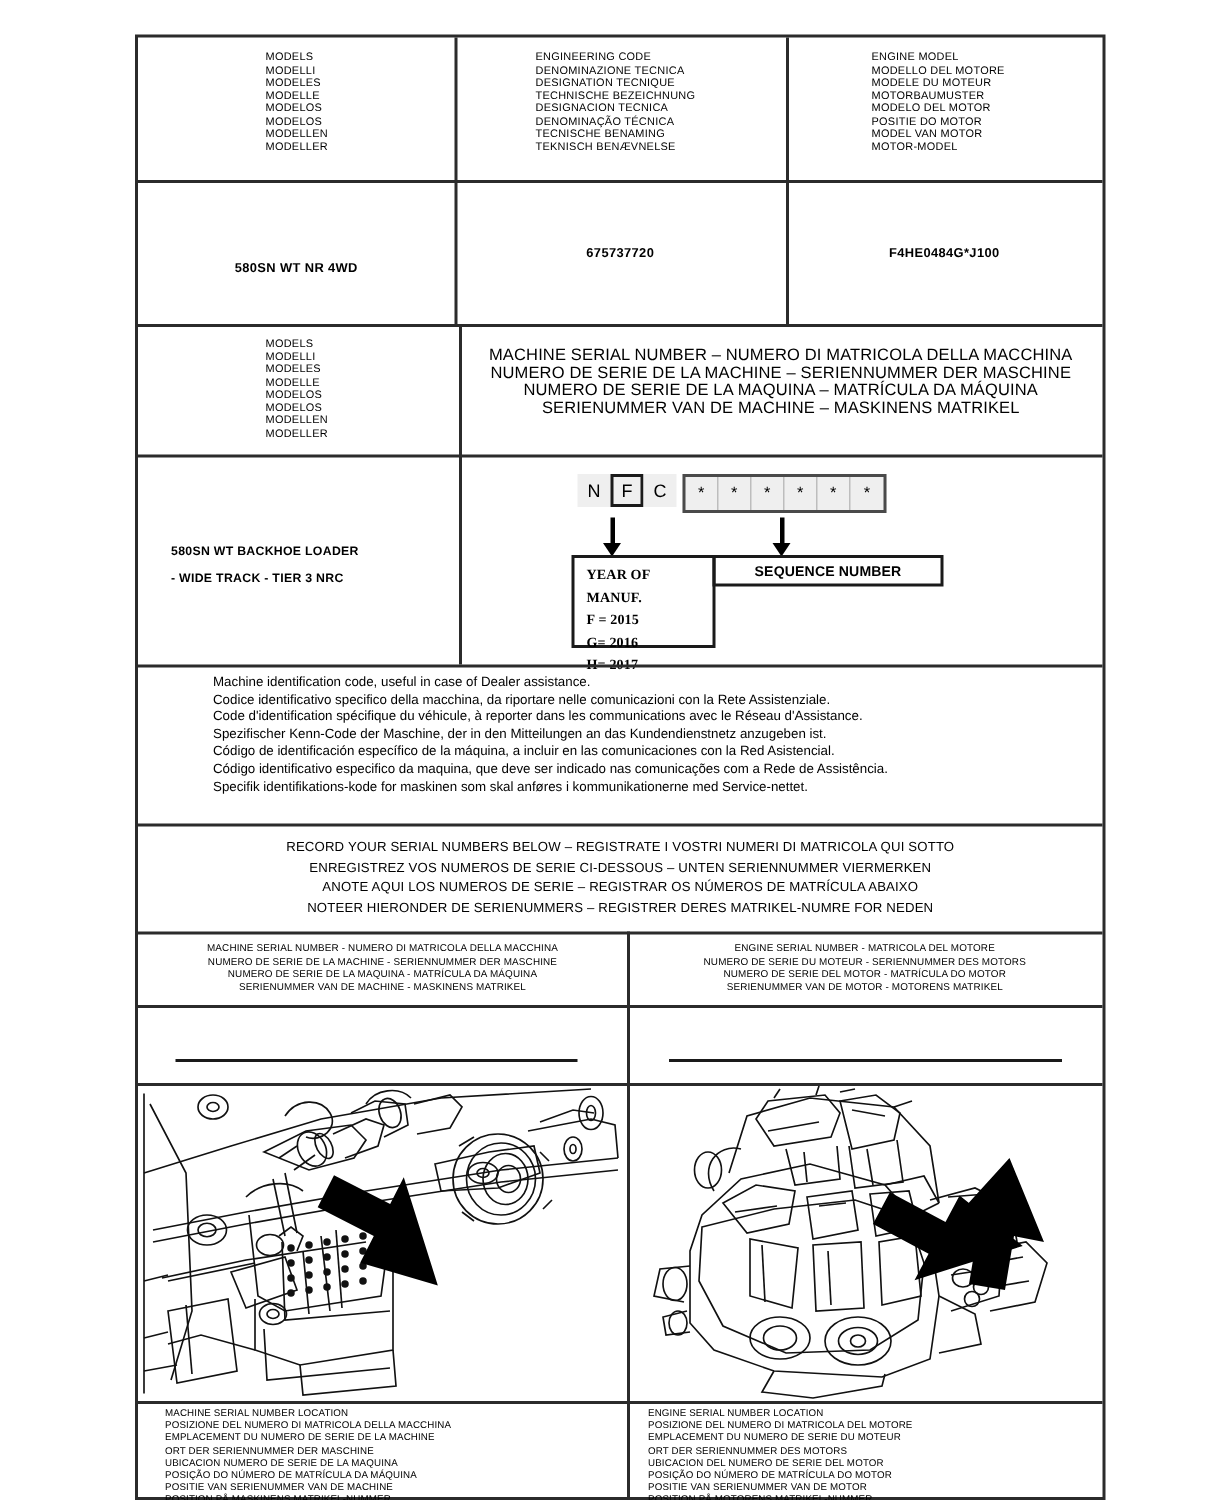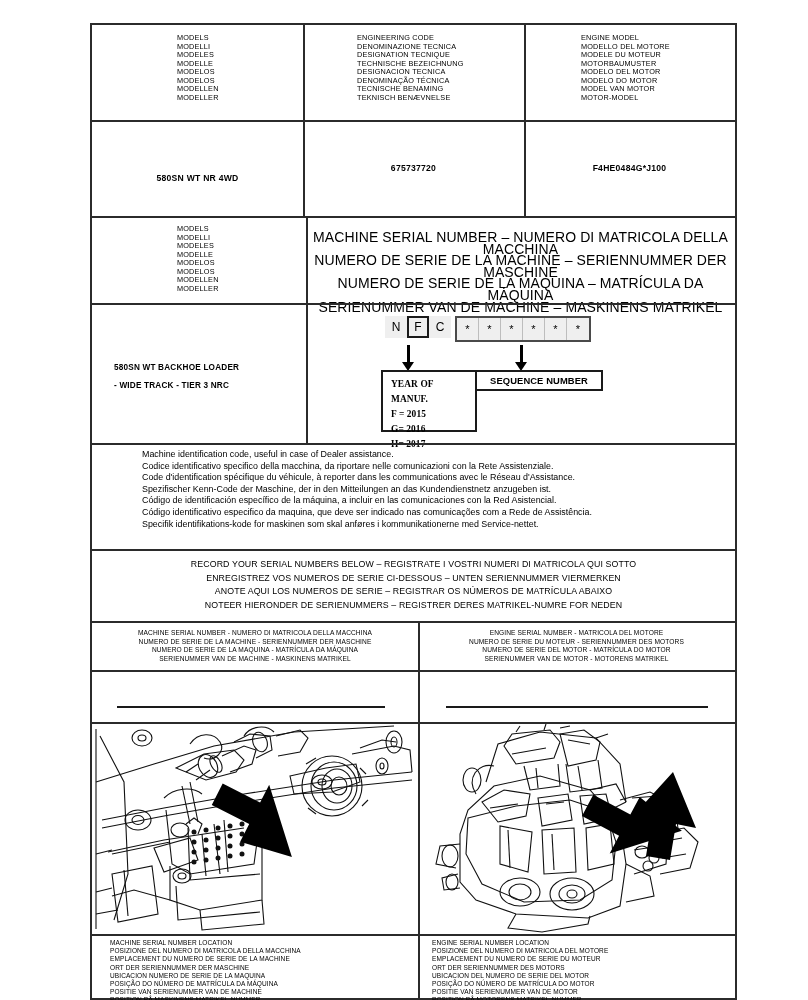--- a/index.html
+++ b/index.html
@@ -9,21 +9,21 @@
   .vline{position:absolute;width:2px;background:#2b2b2b;}
   .hline{position:absolute;height:2px;background:#2b2b2b;left:0;right:0;}
 
   .hdrlist{font-size:7.3px;line-height:8.5px;letter-spacing:.18px;}
   .hdrlist div{white-space:nowrap;}
 
   .cellcenter{position:absolute;display:flex;align-items:center;justify-content:center;text-align:center;}
 
   .modelval{font-size:8.6px;font-weight:bold;letter-spacing:.25px;}
 
-  .serialhdr{font-size:14px;line-height:11.6px;text-align:center;letter-spacing:.1px;}
+  .serialhdr{font-size:11px;line-height:11.6px;text-align:center;letter-spacing:.1px;}
 
   .codeboxes{position:absolute;display:flex;align-items:flex-start;}
   .ch{width:22px;height:22px;background:#efefef;display:flex;align-items:center;justify-content:center;font-size:12px;letter-spacing:0;}
   .ch.plain{border:0;}
   .ch.marked{border:2px solid #1a1a1a;background:#efefef;width:22px;height:22px;box-sizing:border-box;}
   .starsgrp{display:flex;border:2px solid #4a4a4a;box-sizing:border-box;background:#efefef;margin-left:4px;}
   .starsgrp .st{width:22px;height:22px;display:flex;align-items:center;justify-content:center;font-size:11px;border-right:1px solid #bdbdbd;box-sizing:border-box;}
   .starsgrp .st:last-child{border-right:0;}
 
   .arrowdn{position:absolute;width:12px;}
@@ -77,21 +77,21 @@
       <div>TECNISCHE BENAMING</div>
       <div>TEKNISCH BENÆVNELSE</div>
     </div>
 
     <div class="hdrlist" style="position:absolute;left:489px;top:9px;">
       <div>ENGINE MODEL</div>
       <div>MODELLO DEL MOTORE</div>
       <div>MODELE DU MOTEUR</div>
       <div>MOTORBAUMUSTER</div>
       <div>MODELO DEL MOTOR</div>
-      <div>MODELO DO MOTOR</div>
+      <div>POSITIE DO MOTOR</div>
       <div>MODEL VAN MOTOR</div>
       <div>MOTOR-MODEL</div>
     </div>
 
     <div class="cellcenter modelval" style="left:0;top:95px;width:211px;height:115px;">580SN WT NR 4WD</div>
     <div class="cellcenter modelval" style="left:211px;top:95px;width:221px;height:96px;border-radius:27px;">675737720</div>
     <div class="cellcenter modelval" style="left:432px;top:95px;width:211px;height:96px;border-radius:10px;">F4HE0484G*J100</div>
 
     <div class="hline" style="top:191px;"></div>
 
@@ -145,21 +145,21 @@
         <div class="head"></div>
     </div>
 
     <div class="lbbox" style="left:289px;top:345px;width:96px;height:62px;font-family:Liberation Serif, serif;">
       <div>YEAR OF MANUF.</div>
       <div>F  = 2015</div>
       <div>G= 2016</div>
       <div>H= 2017</div>
     </div>
 
-    <div class="lbbox one" style="left:383px;top:345px;width:128px;height:21px;">SEQUENCE NUMBER</div>
+    <div class="lbbox one" style="left:383px;top:345px;width:154px;height:21px;">SEQUENCE NUMBER</div>
 
     <div class="hline" style="top:418px;"></div>
 
     <div class="paragraph" style="left:50px;top:424px;width:580px;">
       <div>Machine identification code, useful in case of Dealer assistance.</div>
       <div>Codice identificativo specifico della macchina, da riportare nelle comunicazioni con la Rete Assistenziale.</div>
       <div>Code d'identification spécifique du véhicule, à reporter dans les communications avec le Réseau d'Assistance.</div>
       <div>Spezifischer Kenn-Code der Maschine, der in den Mitteilungen an das Kundendienstnetz anzugeben ist.</div>
       <div>Código de identificación específico de la máquina, a incluir en las comunicaciones con la Red Asistencial.</div>
       <div>Código identificativo especifico da maquina, que deve ser indicado nas comunicações com a Rede de Assistência.</div>

